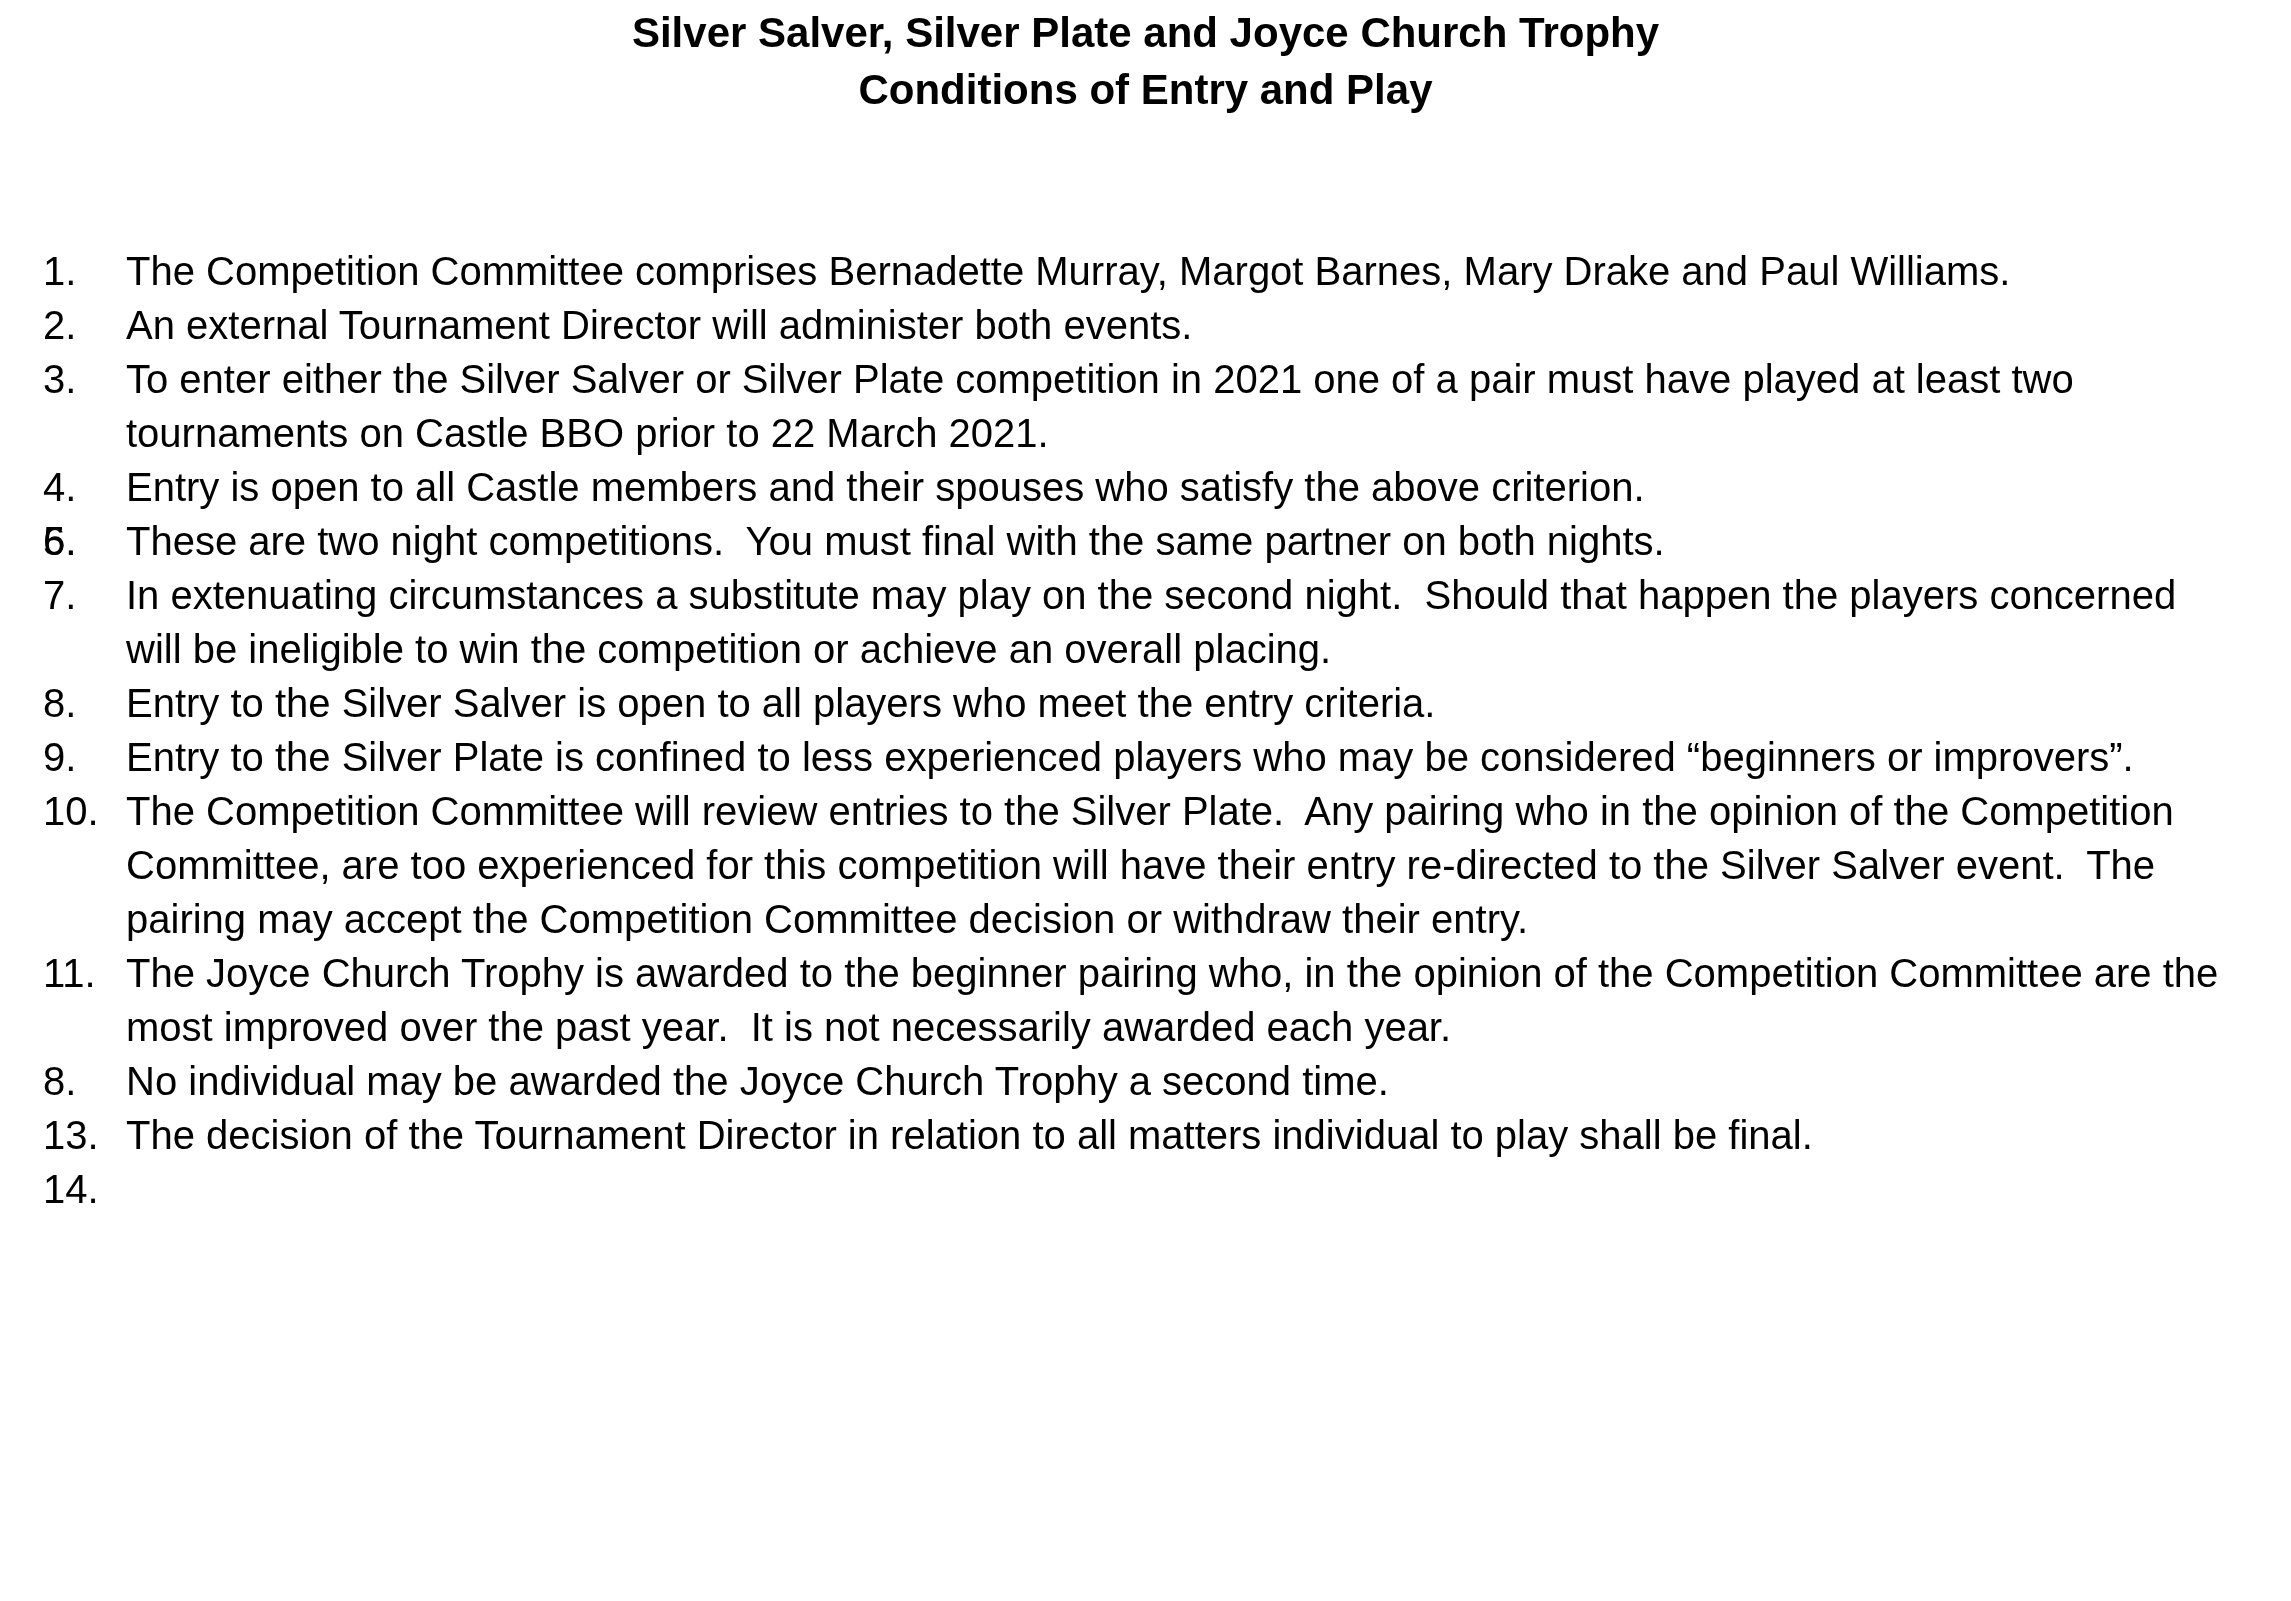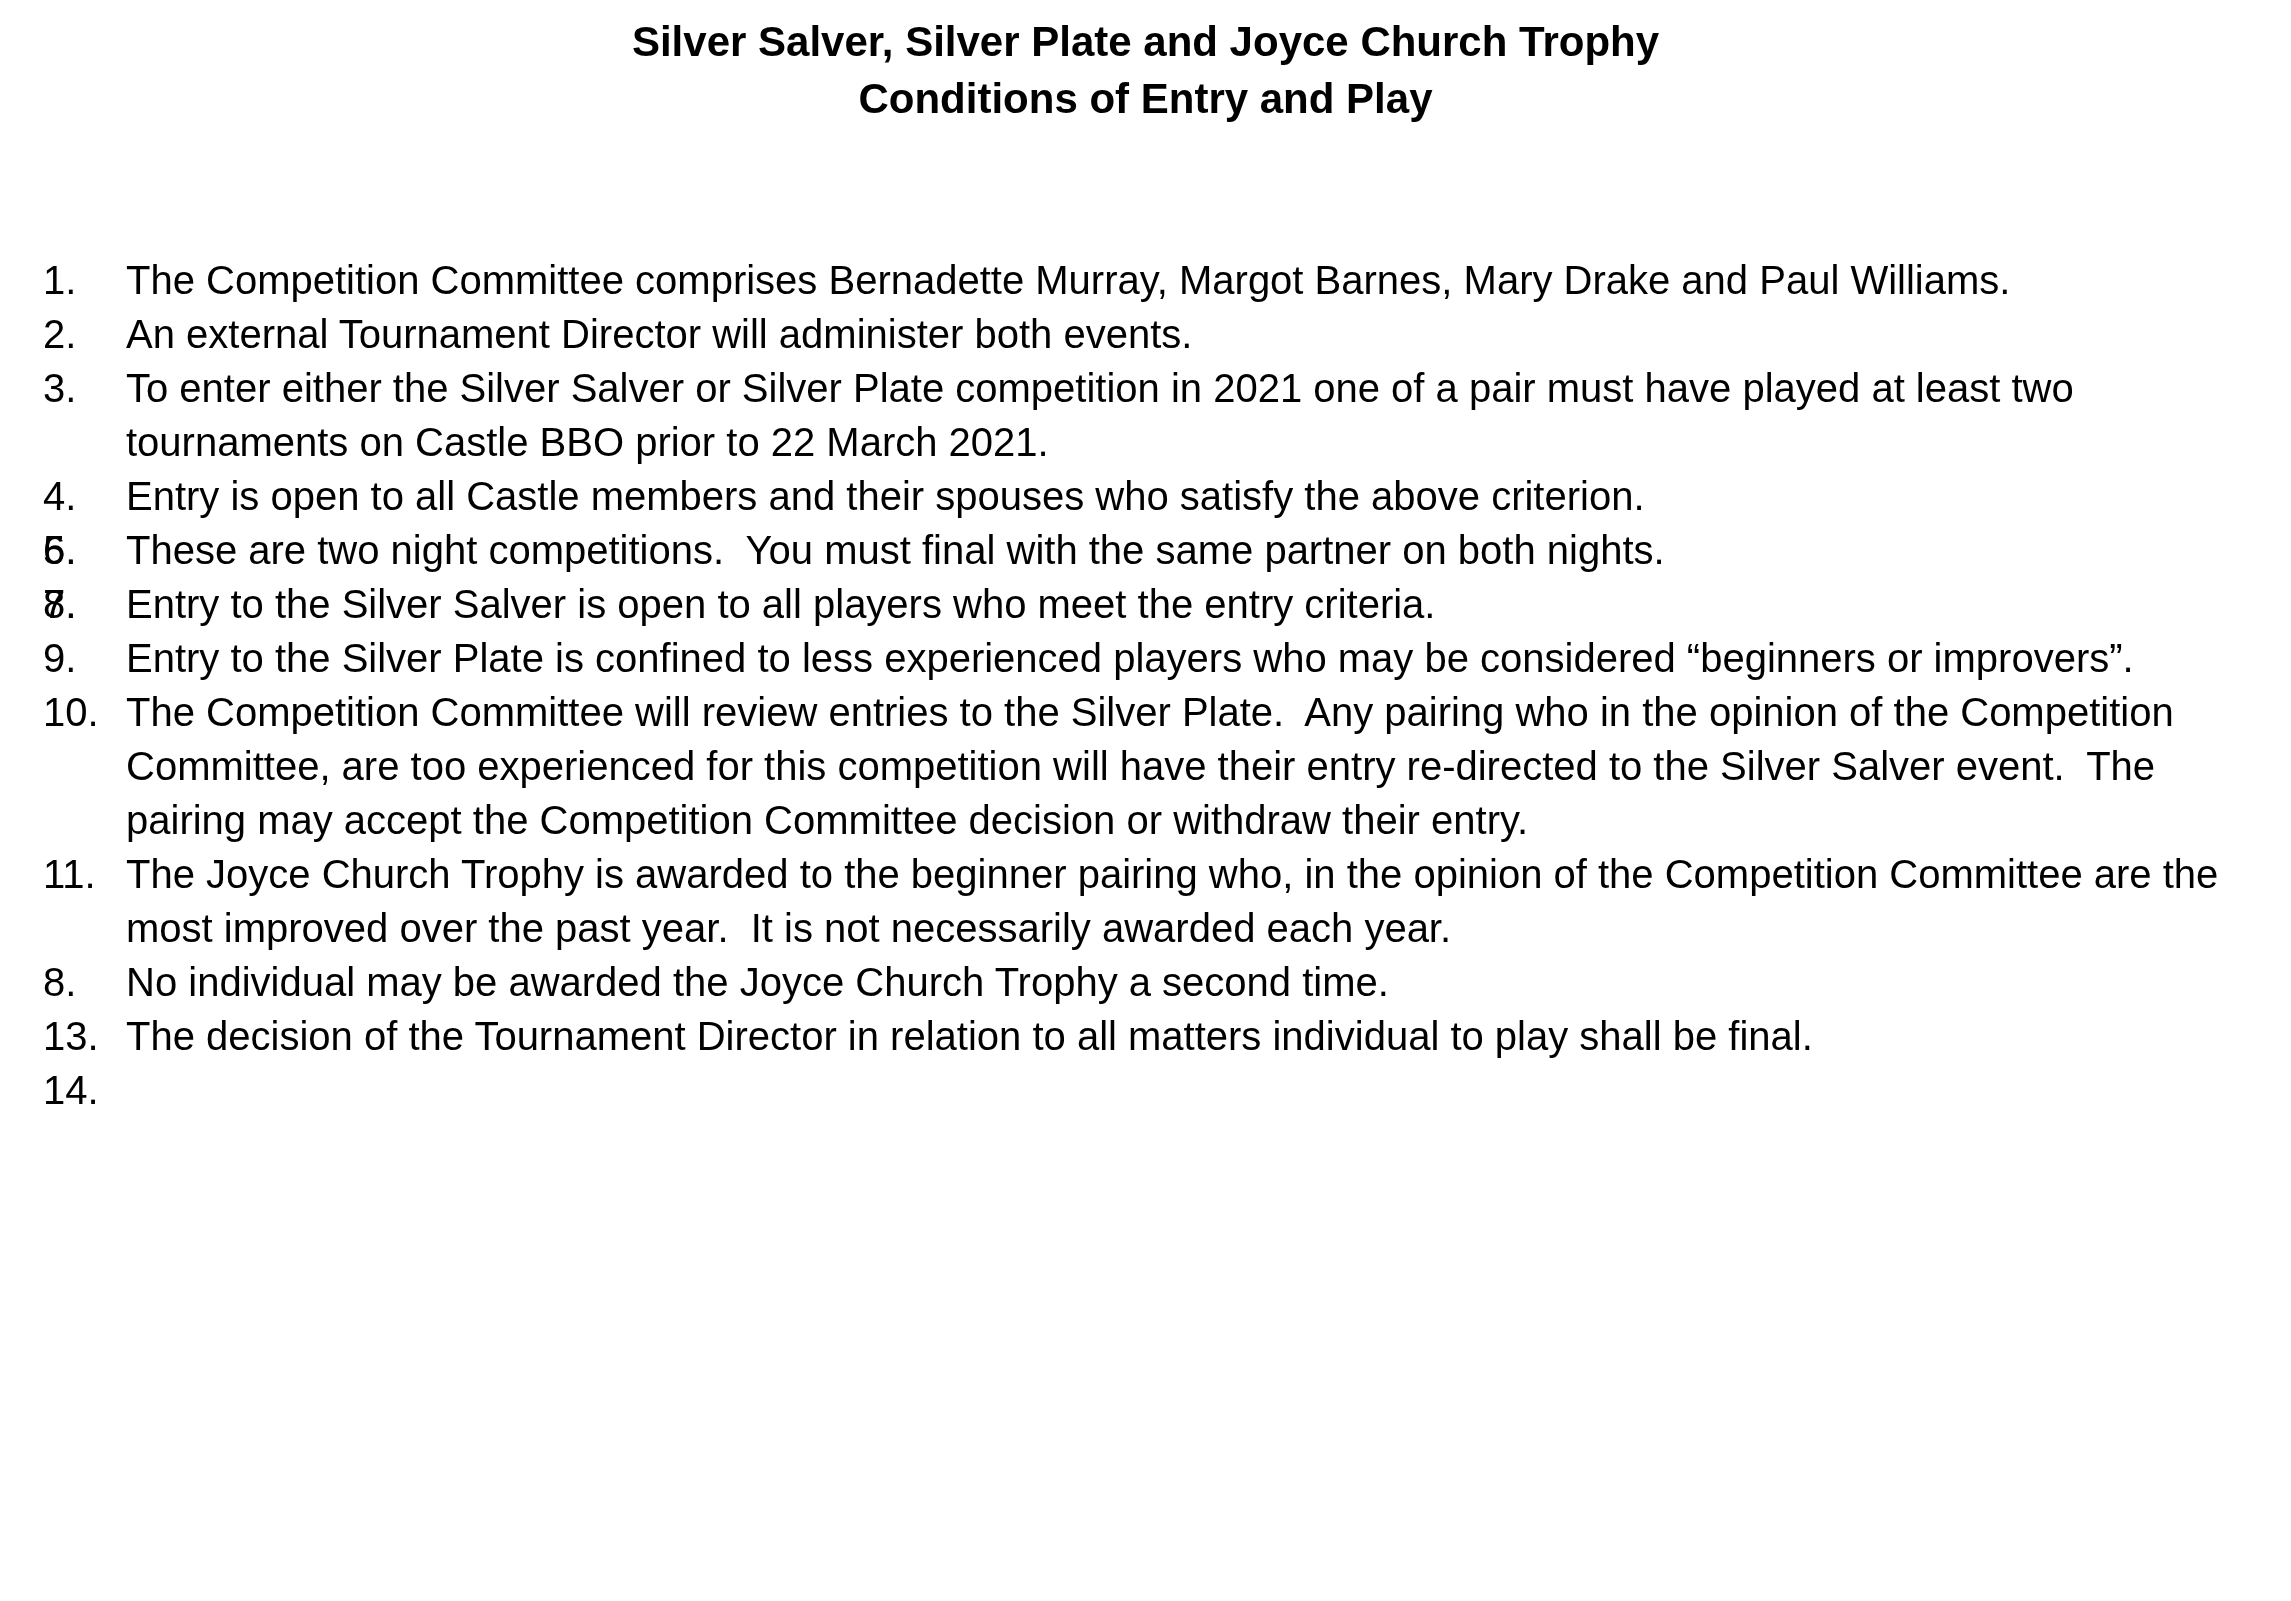--- a/index.html
+++ b/index.html
@@ -17,21 +17,21 @@
     width: 2291px;
     height: 1602px;
     background: #ffffff;
     color: #000000;
     font-family: "Liberation Sans", sans-serif;
     font-size: 40px;
     line-height: 54px;
     box-sizing: border-box;
   }
   .title-block {
-    padding-top: 13px;
+    padding-top: 4px;
     text-align: center;
     font-weight: bold;
     font-size: 42px;
     line-height: 57px;
   }
   .conditions-list {
     list-style: none;
     margin: 0;
     padding: 0;
     margin-top: 126px;
@@ -81,20 +81,21 @@
     </li>
     <li>
       <span class="item-number">5.</span>
     </li>
     <li>
       <span class="item-number">6.</span>
       <span class="item-text">These are two night competitions.  You must final with the same partner on both nights.</span>
     </li>
     <li>
       <span class="item-number">7.</span>
+      <span class="item-text">In extenuating circumstances a substitute may play on the second night.  Should that happen the players concerned will be ineligible to win the competition or achieve an overall placing.</span>
     </li>
     <li>
       <span class="item-number">8.</span>
       <span class="item-text">Entry to the Silver Salver is open to all players who meet the entry criteria.</span>
     </li>
     <li>
       <span class="item-number">9.</span>
       <span class="item-text">Entry to the Silver Plate is confined to less experienced players who may be considered “beginners or improvers”.</span>
     </li>
     <li>

